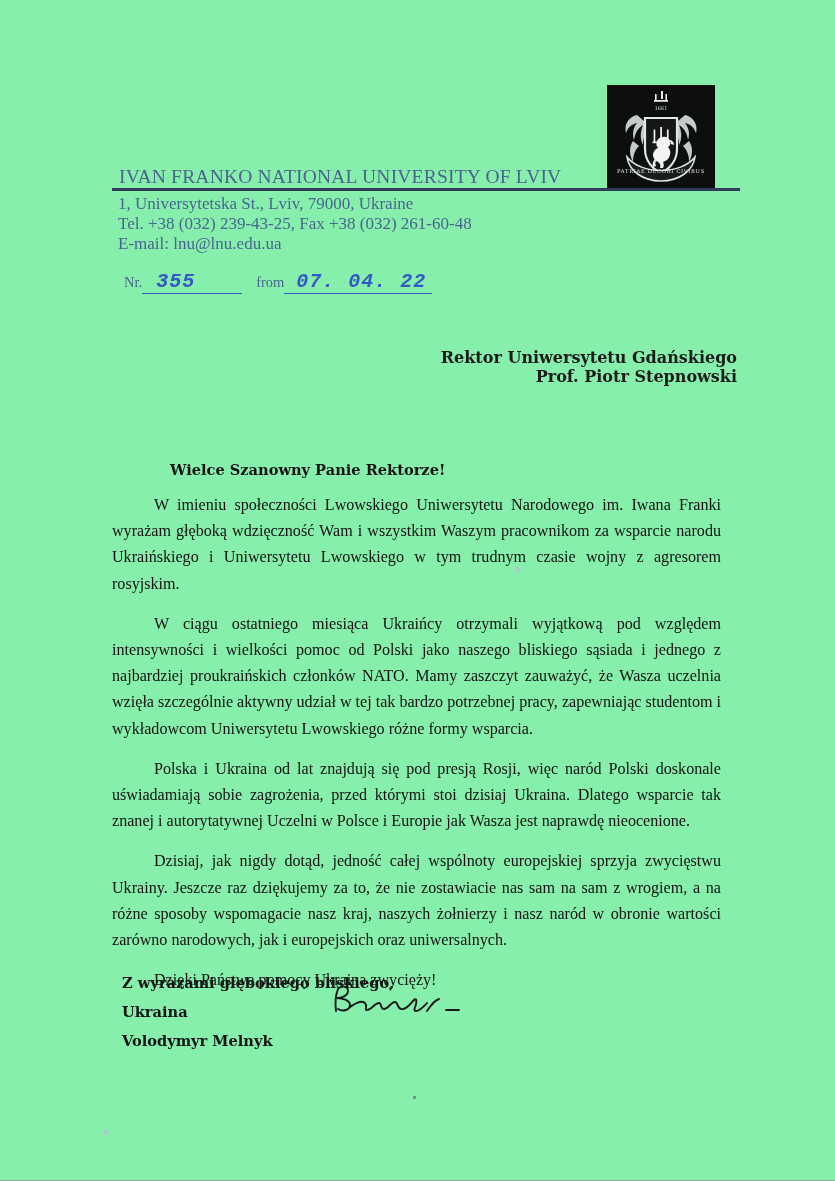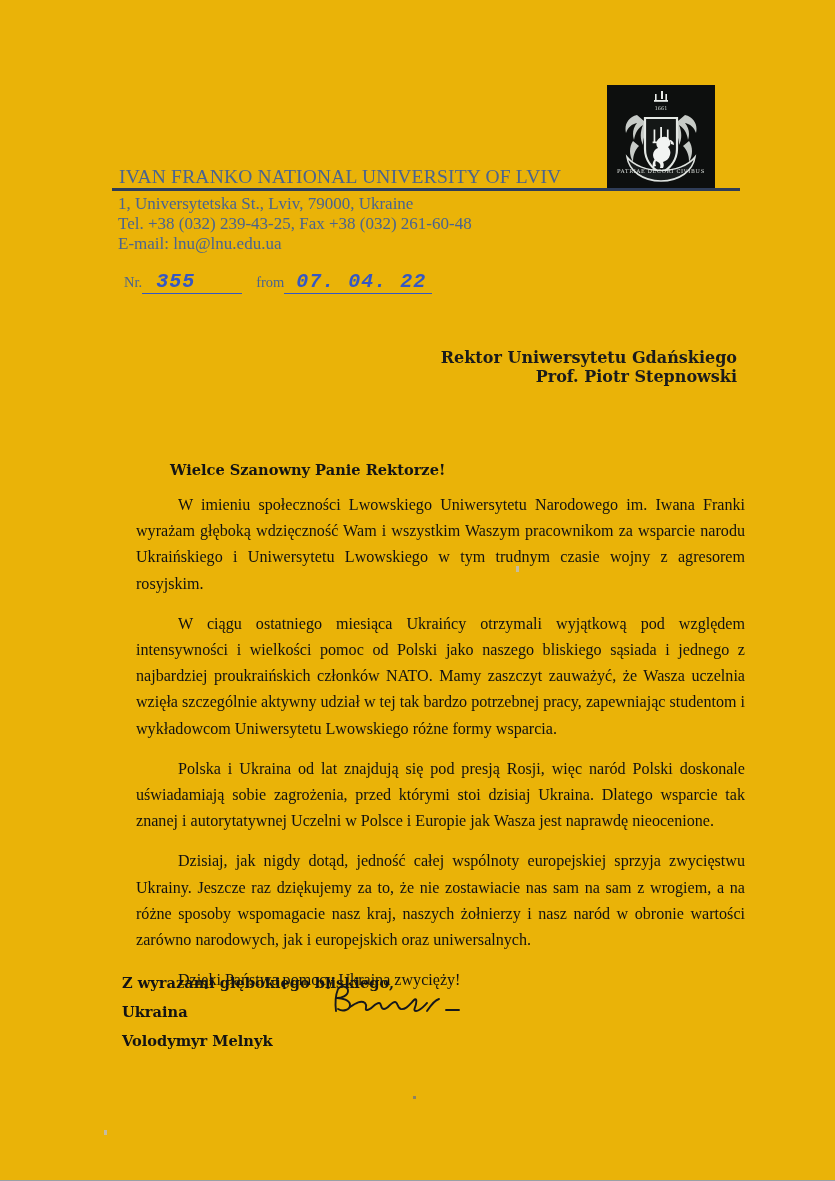--- a/index.html
+++ b/index.html
@@ -12,21 +12,21 @@
     height: 1181px;
     position: relative;
     font-family: "Liberation Serif", serif;
     overflow: hidden;
   }
   .page {
     position: absolute;
     left: 0; top: 0;
     width: 835px;
     height: 1181px;
-    background: #eab308;
+    background: #86efac;
     border-bottom: 1.5px solid #9aa0a6;
     box-sizing: border-box;
   }
   
   .crest {
     position: absolute;
     left: 607px;
     top: 85px;
     width: 108px;
     height: 103px;
@@ -118,21 +118,21 @@
     position: absolute;
     left: 170px;
     top: 461px;
     font-family: "DejaVu Serif", serif;
     font-weight: 700;
     font-size: 14.6px;
     color: #141414;
   }
   .body-block {
     position: absolute;
-    left: 136px;
+    left: 112px;
     top: 492px;
     width: 609px;
     font-size: 16.1px;
     line-height: 26.2px;
     text-align: justify;
     color: #111111;
     font-family: "Liberation Serif", serif;
   }
   .body-block p {
     margin: 0 0 14px 0;

